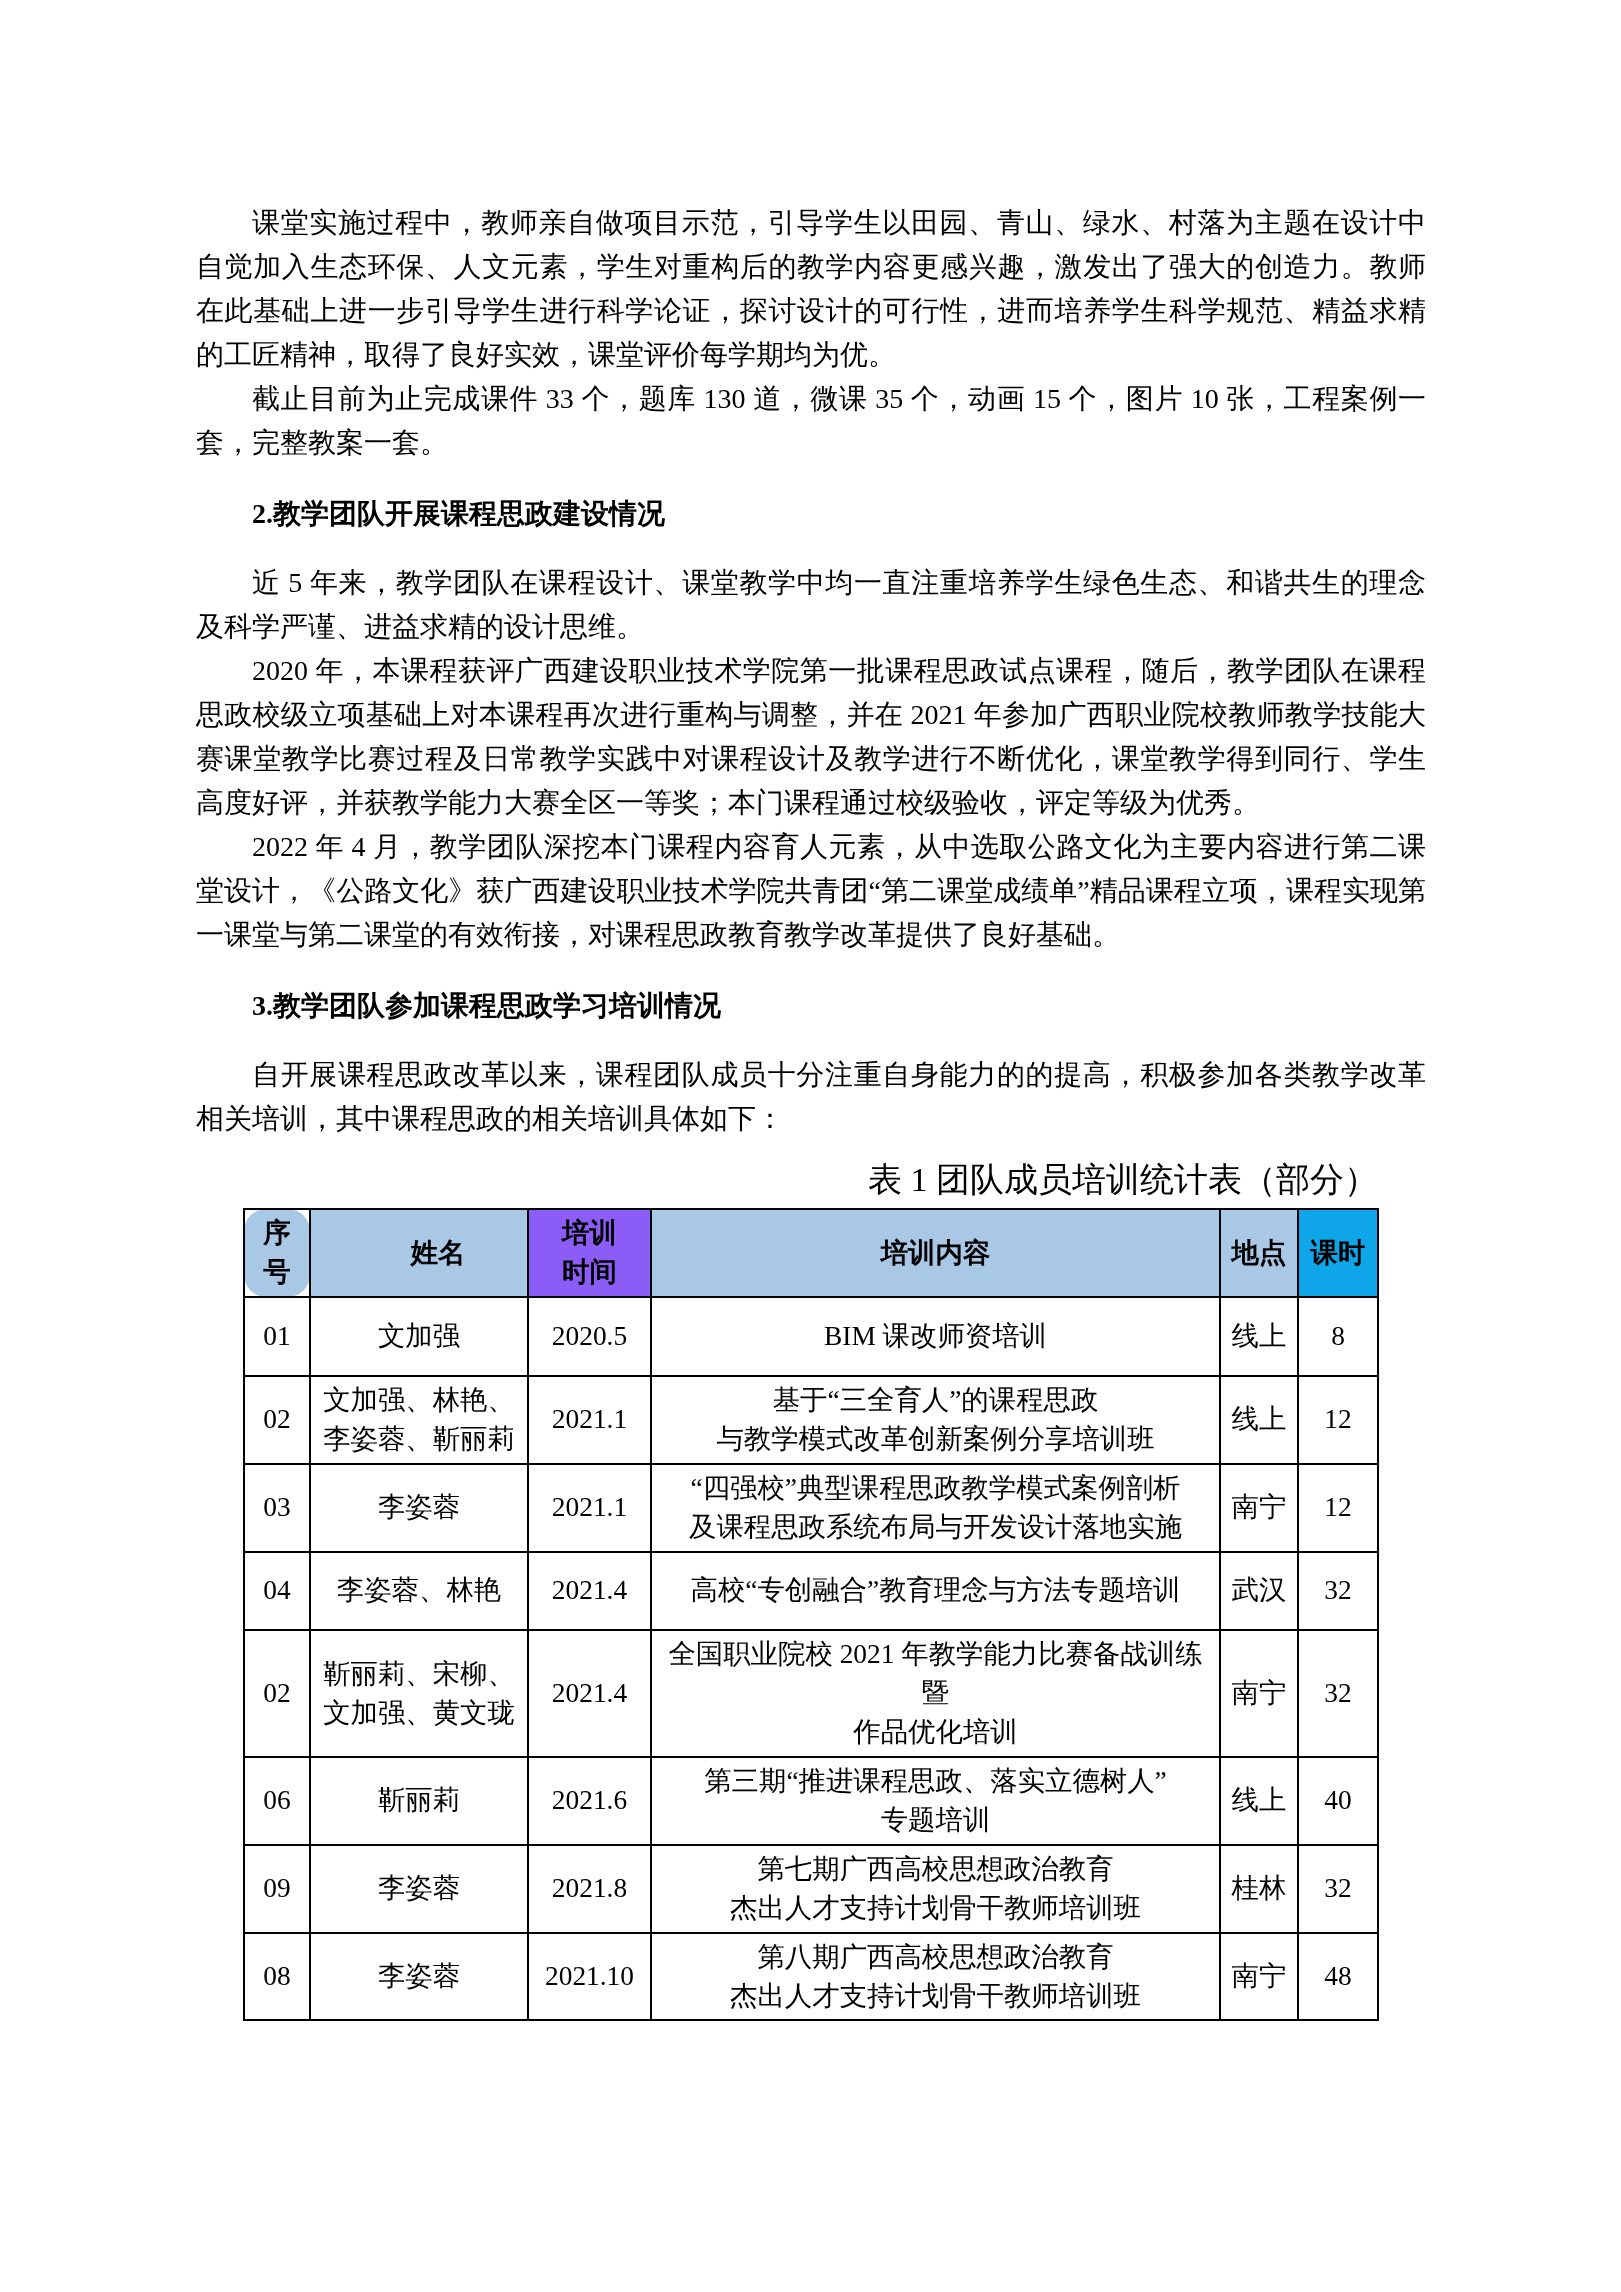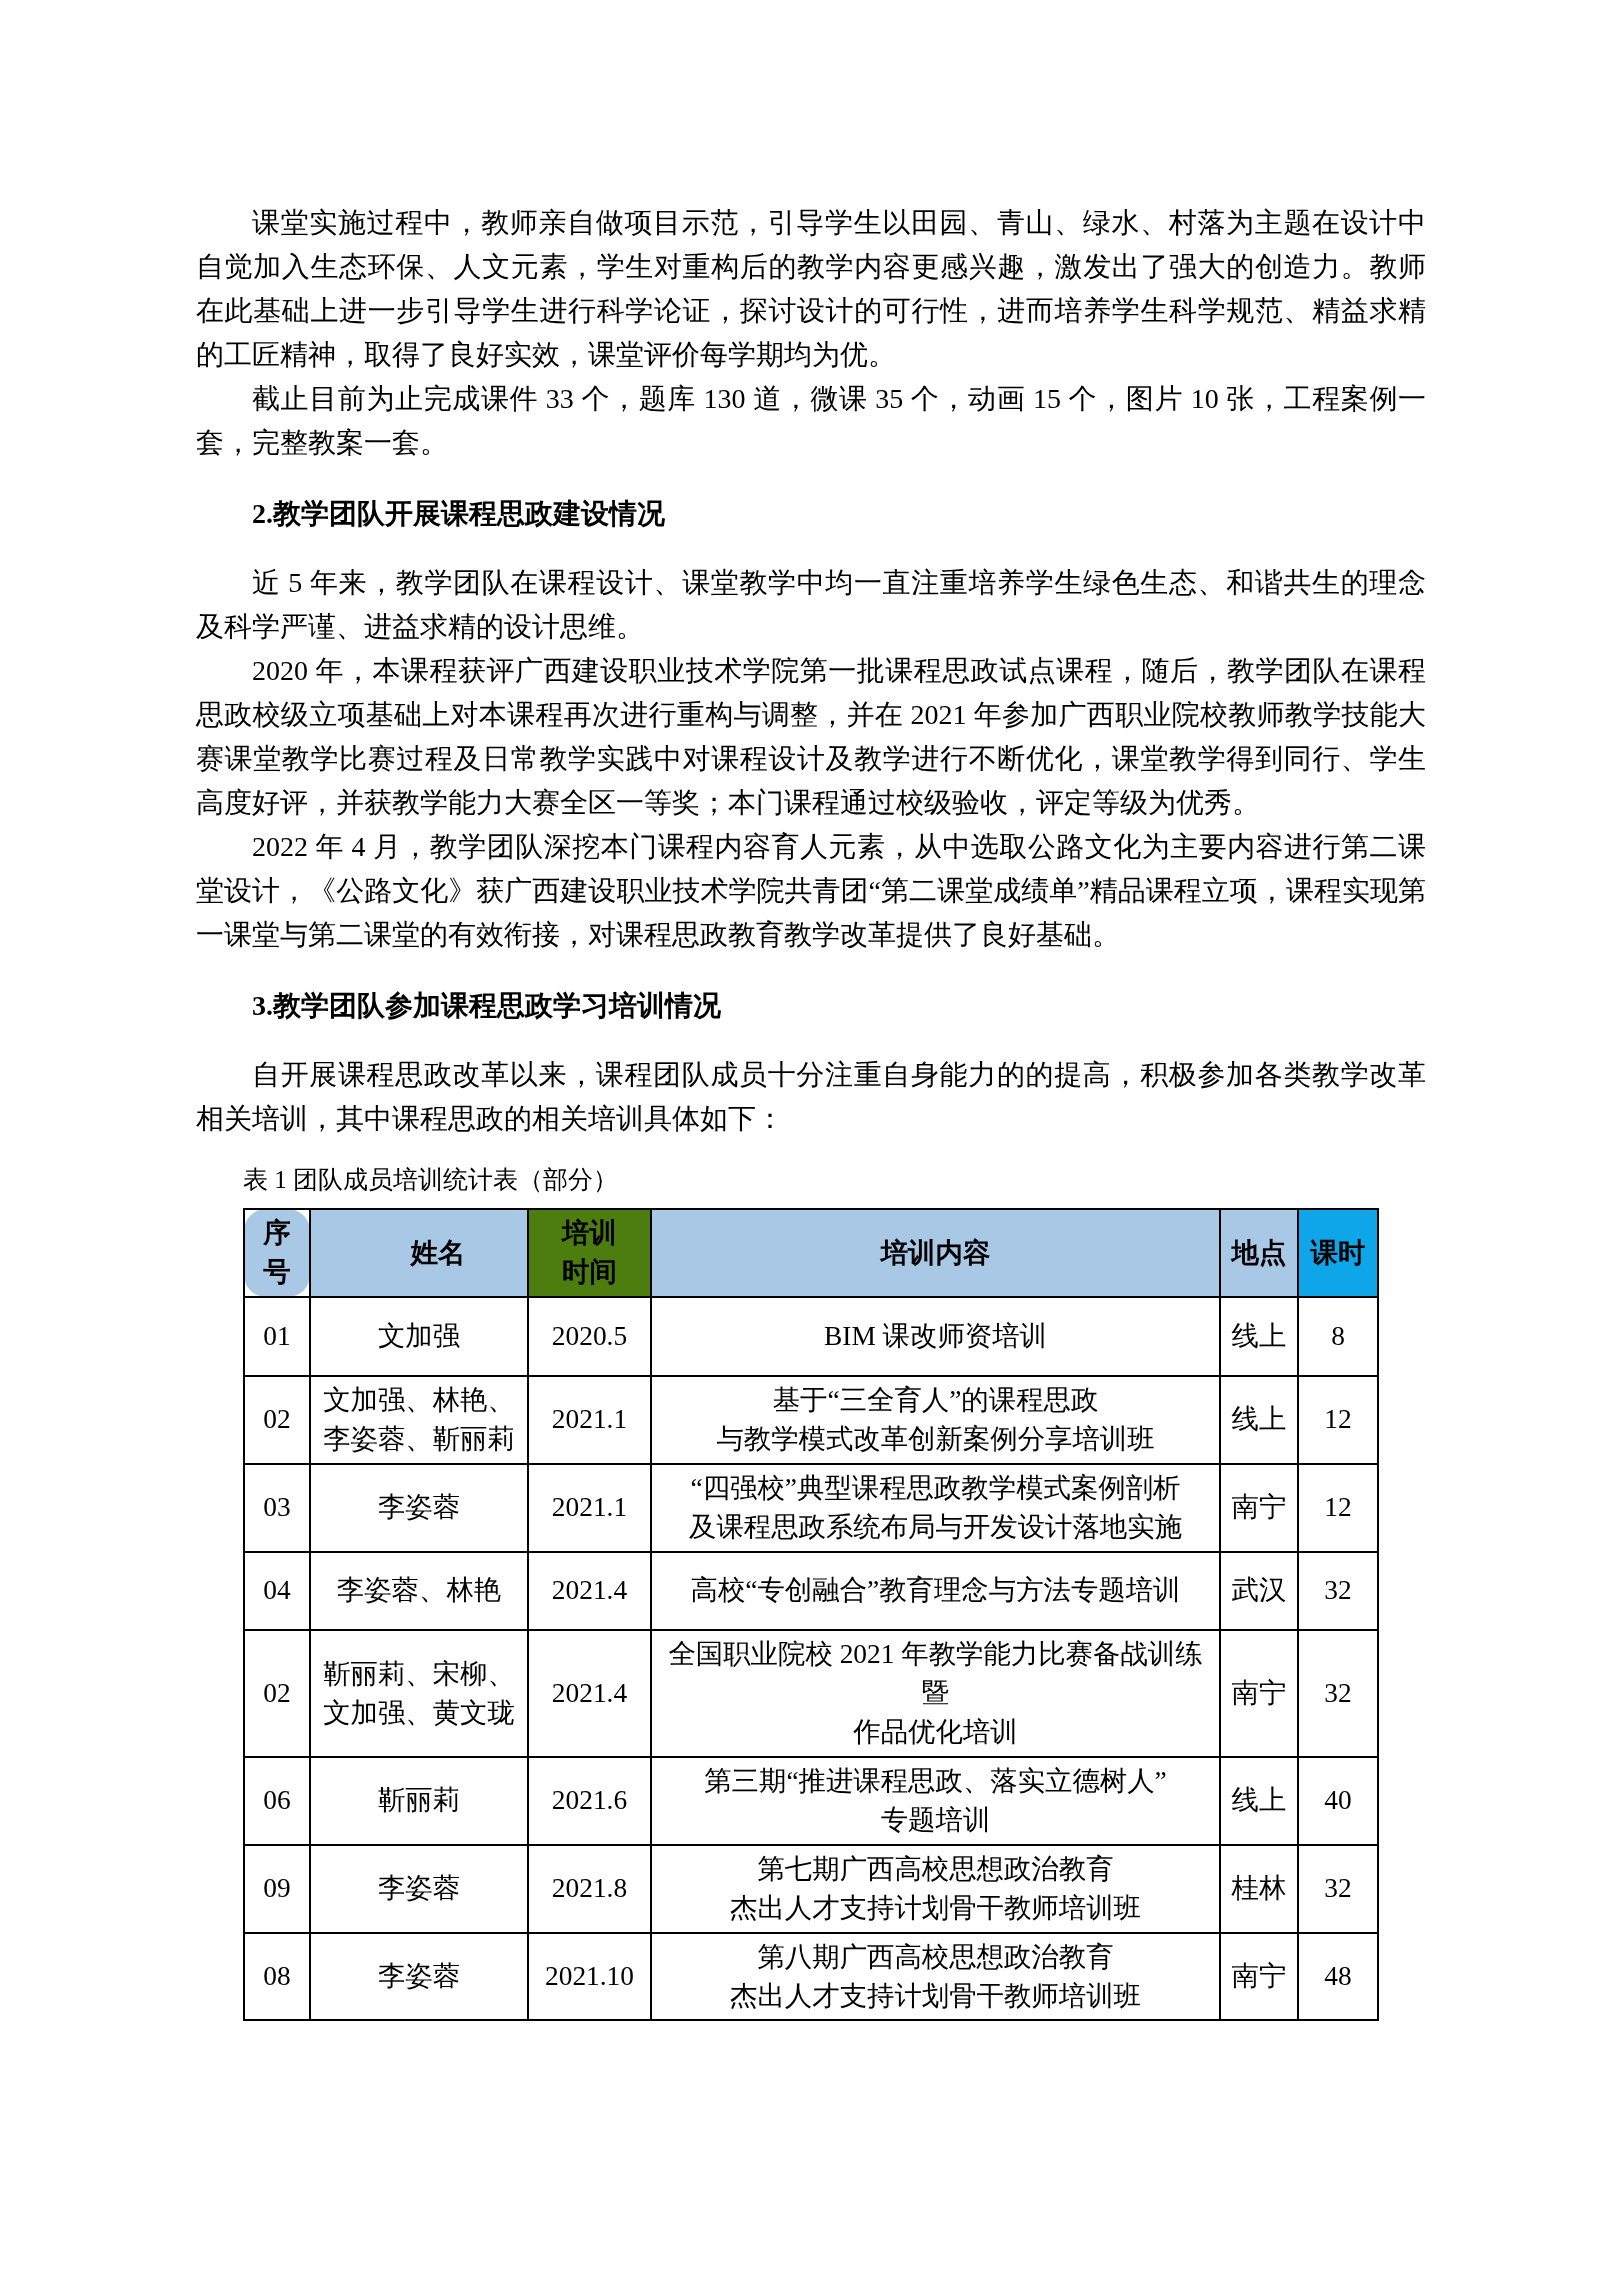--- a/index.html
+++ b/index.html
@@ -26,22 +26,22 @@
   .heading{
     margin:26.5px 0 25.5px 0;
     font-size:28px;
     line-height:44px;
     font-weight:bold;
     text-indent:2em;
   }
   .table-caption{
     margin:18.6px 0 9.8px 47px;
     width:1135px;
-    text-align:left;
-    font-size:25px;
+    text-align:right;
+    font-size:34px;
     line-height:39px;
   }
   table.training{
     border-collapse:collapse;
     table-layout:fixed;
     margin-left:47px;
     width:1135px;
     font-size:27.4px;
   }
   table.training th,
@@ -99,21 +99,21 @@
         <col class="col-hours">
       </colgroup>
       <thead>
         <tr id="table-head-row">
             <th style="background: rgb(168, 200, 230); border-radius: 22px;">
               <span class="cell-line">序号</span>
             </th>
             <th style="background: rgb(168, 200, 230); padding-left: 44px;">
               <span class="cell-line">姓名</span>
             </th>
-            <th style="background: #4d7c0f;">
+            <th style="background: #8b5cf6;">
               <span class="cell-line">培训</span>
               <span class="cell-line">时间</span>
             </th>
             <th style="background: rgb(168, 200, 230);">
               <span class="cell-line">培训内容</span>
             </th>
             <th style="background: rgb(168, 200, 230);">
               <span class="cell-line">地点</span>
             </th>
             <th style="background: #0ea5e9;">

